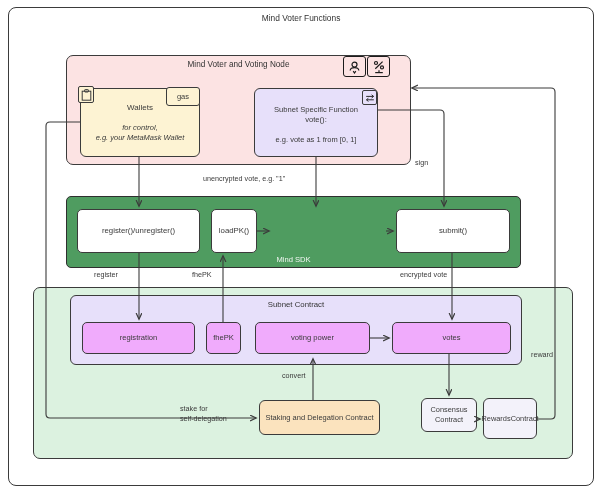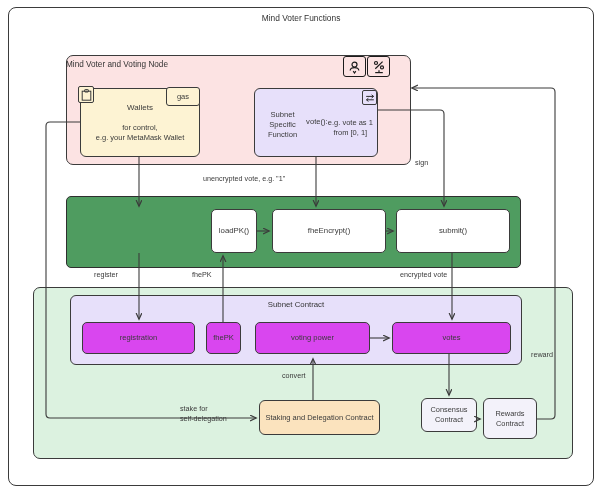--- a/index.html
+++ b/index.html
@@ -54,21 +54,21 @@
     left:66px;top:55px;width:345px;height:110px;
     background:#fce3e3;
     border-color:#3b3b3b;
     border-radius:7px;
     z-index:2;
     align-items:flex-start;
   }
   #voter-node-title{
     position:absolute;
     left:66px;top:60px;width:345px;
-    text-align:left;
+    text-align:center;
     font-size:8.2px;
     color:#333;
     z-index:6;
   }
   .node-icon{
     position:absolute;
     width:21px;height:19px;
     border:1.6px solid #1b1b1b;
     border-radius:3px;
     background:#fce3e3;
@@ -81,21 +81,21 @@
   #wallets{
     left:80px;top:88px;width:120px;height:69px;
     background:#fdf3d3;
     border-radius:6px;
     z-index:3;
     flex-direction:column;
     font-size:7.6px;
     padding:4px 5px 3px 5px;
   }
   #wallets-title{font-size:8px;color:#3a3a3a;margin-top:0;}
-  #wallets-desc{margin-top:9px;font-size:7.5px;color:#3a3a3a;line-height:1.35;}
+  #wallets-desc{margin-top:9px;font-size:7.5px;color:#3a3a3a;line-height:1.35;font-style:italic;}
   #wallet-corner-icon{
     position:absolute;left:78px;top:86px;
     width:14px;height:15px;
     border:1.3px solid #3b3b3b;
     border-radius:2px;
     background:#fdf3d3;
     z-index:4;
     display:flex;align-items:center;justify-content:center;
     font-size:7px;color:#3a3a3a;
   }
@@ -108,21 +108,21 @@
     z-index:4;
     display:flex;align-items:center;justify-content:center;
     font-size:7.5px;color:#3a3a3a;
   }
   
   #subnet-fn{
     left:254px;top:88px;width:124px;height:69px;
     background:#e7e0fa;
     border-radius:6px;
     z-index:3;
-    flex-direction:row;
+    flex-direction:column;
     padding:4px 4px;
   }
   #subnet-fn-l1{font-size:7.6px;color:#3a3a3a;margin-top:5px;}
   #subnet-fn-l2{font-size:7.6px;color:#3a3a3a;}
   #subnet-fn-l3{font-size:7.5px;color:#3a3a3a;margin-top:10px;}
   #subnet-fn-icon{
     position:absolute;left:362px;top:90px;
     width:13px;height:13px;
     border:1.1px solid #3b3b3b;
     border-radius:2px;
@@ -188,21 +188,21 @@
   }
   #subnet-contract-title{
     position:absolute;
     left:70px;top:300px;width:452px;
     text-align:center;
     font-size:7.8px;
     color:#333;
     z-index:6;
   }
   .sc-cell{
-    background:#d946ef;
+    background:#f0abfc;
     border:1.1px spdix;
     border:1.1px solid #3b3b3b;
     border-radius:5px;
     font-size:7.6px;
     color:#3a3a3a;
     z-index:4;
   }
   #sc-registration{left:82px;top:322px;width:113px;height:32px;}
   #sc-fhepk{left:206px;top:322px;width:35px;height:32px;}
   #sc-votingpower{left:255px;top:322px;width:115px;height:32px;}
@@ -225,21 +225,21 @@
     z-index:4;
     flex-direction:column;
   }
   #rewards-contract{
     left:483px;top:398px;width:54px;height:41px;
     background:#f3f2fa;
     border-color:#3b3b3b;
     border-radius:6px;
     font-size:7.4px;color:#3a3a3a;
     z-index:4;
-    flex-direction:column;
+    flex-direction:row;
   }
   
   .wlabel{
     position:absolute;
     font-size:7.2px;
     color:#3a3a3a;
     background:transparent;
     white-space:nowrap;
     z-index:6;
   }
@@ -303,22 +303,23 @@
     <div id="subnet-fn-l3">e.g. vote as 1 from [0, 1]</div>
   </div>
   <div id="subnet-fn-icon">
     <svg class="icon-svg" width="10" height="10" viewBox="0 0 10 10" aria-hidden="true">
       <path d="M1.2 3.4 H8.4 M6.6 1.8 L8.6 3.4 L6.6 5" fill="none" stroke="#2b2b2b" stroke-width="1"></path>
       <path d="M8.8 6.8 H1.6 M3.4 5.2 L1.4 6.8 L3.4 8.4" fill="none" stroke="#2b2b2b" stroke-width="1"></path>
     </svg>
   </div>
 
   <div class="box" id="sdk"></div>
+  <div id="sdk-title">Mind SDK</div>
+  <div class="box sdk-cell" id="sdk-register">register()/unregister()</div>
   <div class="box sdk-cell" id="sdk-loadpk">loadPK()</div>
-  <div class="box sdk-cell" id="sdk-fheencrypt">fheEncrypt()</div>
   <div class="box sdk-cell" id="sdk-submit">submit()</div>
 
   <div class="box" id="network-contract"></div>
 
   <div class="box" id="subnet-contract"></div>
   <div id="subnet-contract-title">Subnet Contract</div>
   <div class="box sc-cell" id="sc-registration">registration</div>
   <div class="box sc-cell" id="sc-fhepk">fhePK</div>
   <div class="box sc-cell" id="sc-votingpower">voting power</div>
   <div class="box sc-cell" id="sc-votes">votes</div>

